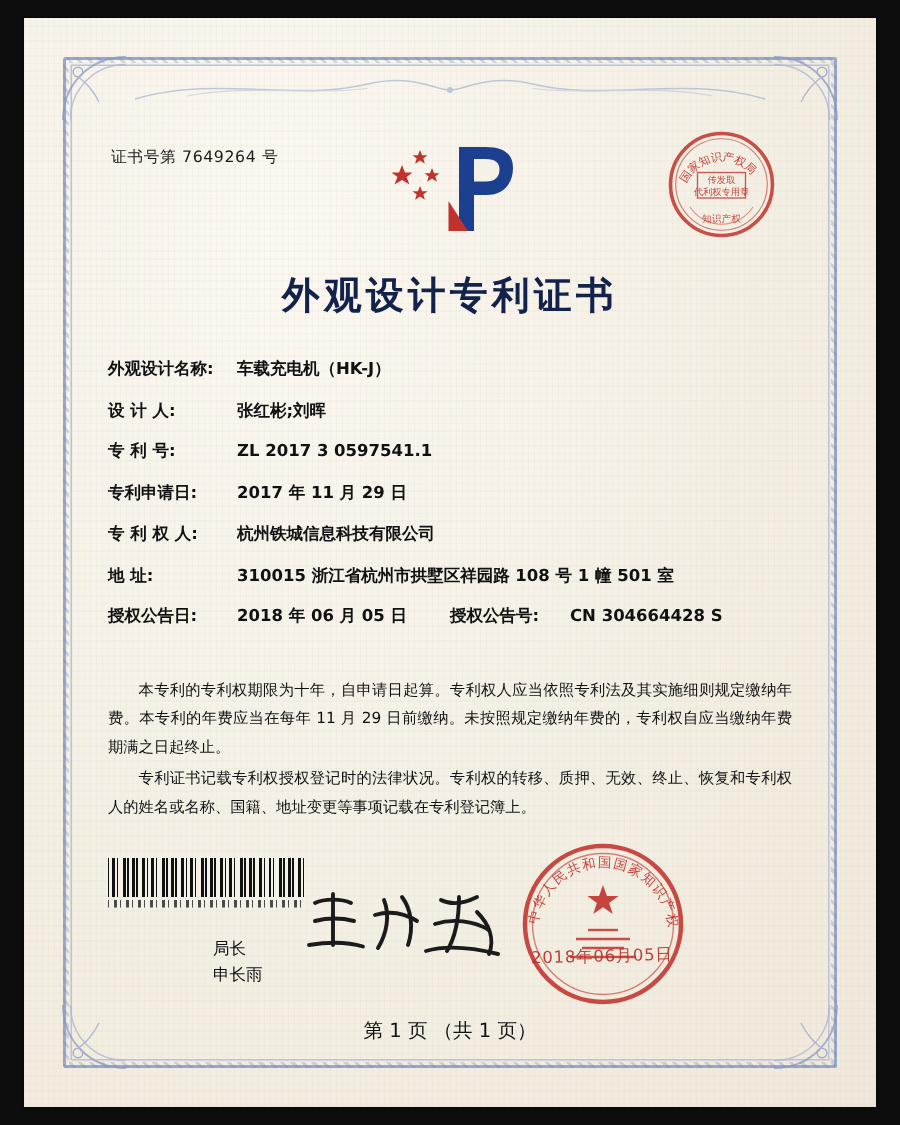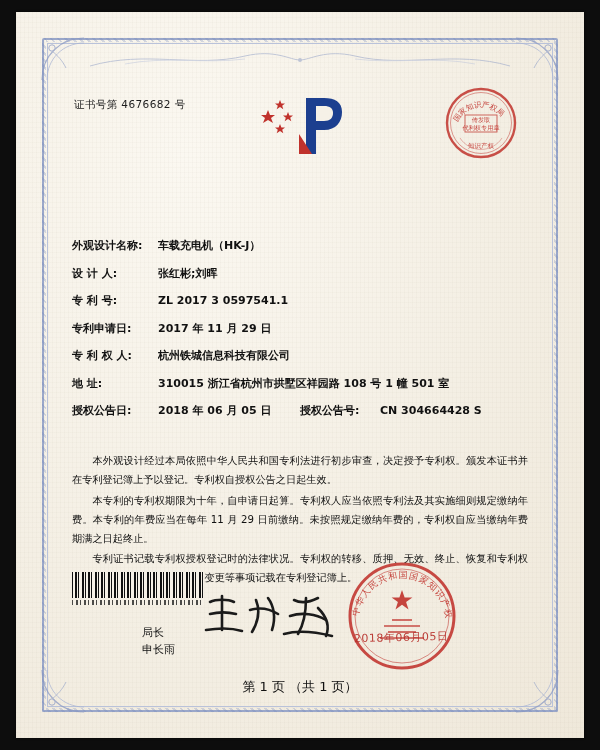--- a/index.html
+++ b/index.html
@@ -329,21 +329,21 @@
 
     <div class="top-flourish">
       <svg width="430" height="26" viewBox="0 0 430 26">
         <path d="M5 20 C60 4 110 22 160 10 C190 3 205 14 215 14 C225 14 240 3 270 10 C320 22 370 4 425 20" fill="none" stroke="#9aa7c9" stroke-width="1"></path>
         <path d="M40 18 C80 10 120 18 160 13" fill="none" stroke="#b9c2da" stroke-width=".8"></path>
         <path d="M270 13 C310 18 350 10 390 18" fill="none" stroke="#b9c2da" stroke-width=".8"></path>
         <circle cx="215" cy="14" r="2" fill="#9aa7c9"></circle>
       </svg>
     </div>
 
-    <div class="cert-no">证书号第 4676682 号</div>
+    <div class="cert-no">证书号第 7649264 号</div>
 
     <div class="logo">
       <svg width="92" height="72" viewBox="0 0 92 72">
 
         <g fill="#c0322c">
           <polygon points="14,20 16,25 21,25 17,28 19,33 14,30 9,33 11,28 7,25 12,25"></polygon>
           <polygon points="26,10 27.4,13.5 31,13.5 28.2,15.7 29.3,19.2 26,17 22.7,19.2 23.8,15.7 21,13.5 24.6,13.5"></polygon>
           <polygon points="34,22 35.4,25.5 39,25.5 36.2,27.7 37.3,31.2 34,29 30.7,31.2 31.8,27.7 29,25.5 32.6,25.5"></polygon>
           <polygon points="26,34 27.4,37.5 31,37.5 28.2,39.7 29.3,43.2 26,41 22.7,43.2 23.8,39.7 21,37.5 24.6,37.5"></polygon>
         </g>
@@ -363,20 +363,21 @@
           <textPath href="#topArc" startOffset="6%">国家知识产权局</textPath>
         </text>
         <rect x="21" y="29" width="32" height="17" fill="none" stroke="#c0322c" stroke-width=".9" opacity=".8"></rect>
         <text x="37" y="36" font-size="6.2" fill="#c0322c" text-anchor="middle" opacity=".9" font-family="DejaVu Sans, sans-serif">传发取</text>
         <text x="37" y="44" font-size="6.2" fill="#c0322c" text-anchor="middle" opacity=".9" font-family="DejaVu Sans, sans-serif">代利权专用章</text>
         <path d="M16 52 A25 25 0 0 0 58 52" fill="none" stroke="#c0322c" stroke-width=".7" opacity=".5"></path>
         <text x="37" y="62" font-size="6.5" fill="#c0322c" text-anchor="middle" opacity=".85" font-family="DejaVu Sans, sans-serif">知识产权</text>
       </svg>
     </div>
 
+    <div class="title">外观设计专利证书</div>
 
     <div class="fields">
       <div class="field-row">
         <div class="field-label">外观设计名称:</div>
         <div class="field-value">车载充电机（HK-J）</div>
       </div>
       <div class="field-row">
         <div class="field-label">设 计 人:</div>
         <div class="field-value">张红彬;刘晖</div>
       </div>
@@ -402,21 +403,20 @@
           <div class="field-value">2018 年 06 月 05 日</div>
         </div>
         <div class="field-half right">
           <div class="field-label">授权公告号:</div>
           <div class="field-value">CN 304664428 S</div>
         </div>
       </div>
     </div>
 
     <div class="body-text">
-      <p>本外观设计经过本局依照中华人民共和国专利法进行初步审查，决定授予专利权。颁发本证书并在专利登记簿上予以登记。专利权自授权公告之日起生效。</p>
       <p>本专利的专利权期限为十年，自申请日起算。专利权人应当依照专利法及其实施细则规定缴纳年费。本专利的年费应当在每年 11 月 29 日前缴纳。未按照规定缴纳年费的，专利权自应当缴纳年费期满之日起终止。</p>
       <p>专利证书记载专利权授权登记时的法律状况。专利权的转移、质押、无效、终止、恢复和专利权人的姓名或名称、国籍、地址变更等事项记载在专利登记簿上。</p>
     </div>
 
     <div class="barcode"></div>
     <div class="barcode-sub"></div>
 
     <div class="sig-labels">
       <div>局长</div>
       <div>申长雨</div>

